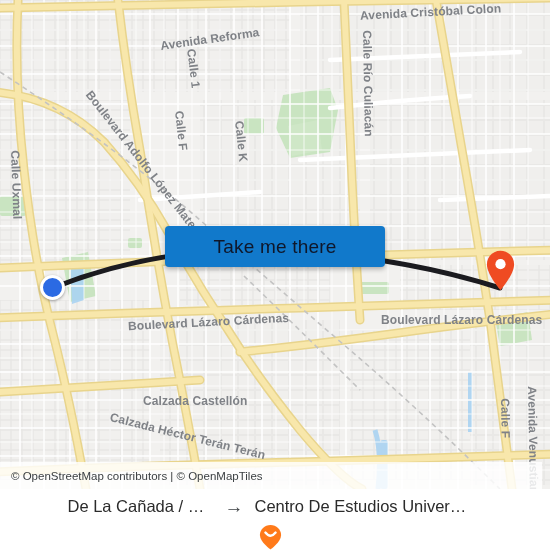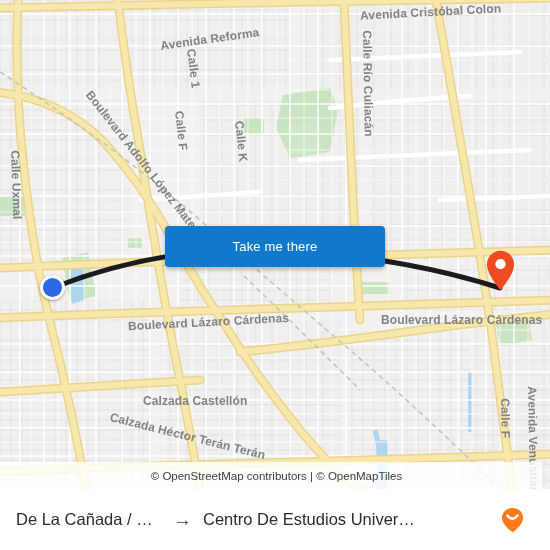--- a/index.html
+++ b/index.html
@@ -22,21 +22,21 @@
     position:absolute; white-space:nowrap;
     color:#7f8287; font-weight:bold;
     font-family:"Liberation Sans", sans-serif;
     pointer-events:none; letter-spacing:.1px;
   }
 
   
   #attrib {
     position:absolute; left:0; bottom:0; width:542px; height:27px;
     background:rgba(255,255,255,0.82);
-    display:flex; align-items:center;justify-content:center;
+    display:flex; align-items:center;
   }
   #attrib .txt {
     font-size:11.5px; color:#3c4043; padding-left:11px;
     font-family:"Liberation Sans", sans-serif;
   }
 
   
   #route { position:absolute; left:0; top:0; width:550px; height:489px; }
 
   #marker-origin {
@@ -47,35 +47,36 @@
   }
   #marker-dest {
     position:absolute; left:486px; top:250px;
     width:29px; height:41px;
   }
 
   
   #take-me-there {
     position:absolute; left:165px; top:226px;
     width:220px; height:41px;
-    background:#1179cb; color:#ffffff;
+    background:#1179cb; color:#0f172a;
     border:none; border-radius:4px;
-    font-size:13px; font-family:"Liberation Sans", sans-serif;
+    font-size:19px; font-family:"Liberation Sans", sans-serif;
     letter-spacing:.2px;
     box-shadow:0 2px 5px rgba(0,0,0,.30);
     cursor:pointer;
     display:flex; align-items:center; justify-content:center;
   }
 
   
   #footer {
     position:absolute; left:0; top:489px; width:550px; height:61px;
     background:#ffffff;
     display:flex; align-items:center; justify-content:center;
     padding:0 26px 0 16px;
+    flex-direction:column;
   }
   #trip { display:flex; align-items:center; min-width:0; flex:1; }
   .endpoint {
     font-size:16.5px; color:#2b2b2b; white-space:nowrap;
     overflow:hidden; text-overflow:ellipsis;
   }
   #trip-origin { max-width:146px; flex:0 0 auto; }
   #trip-dest   { max-width:218px; flex:0 1 auto; }
   #trip-arrow  {
     flex:0 0 auto; margin:0 11px; color:#3c4043;

